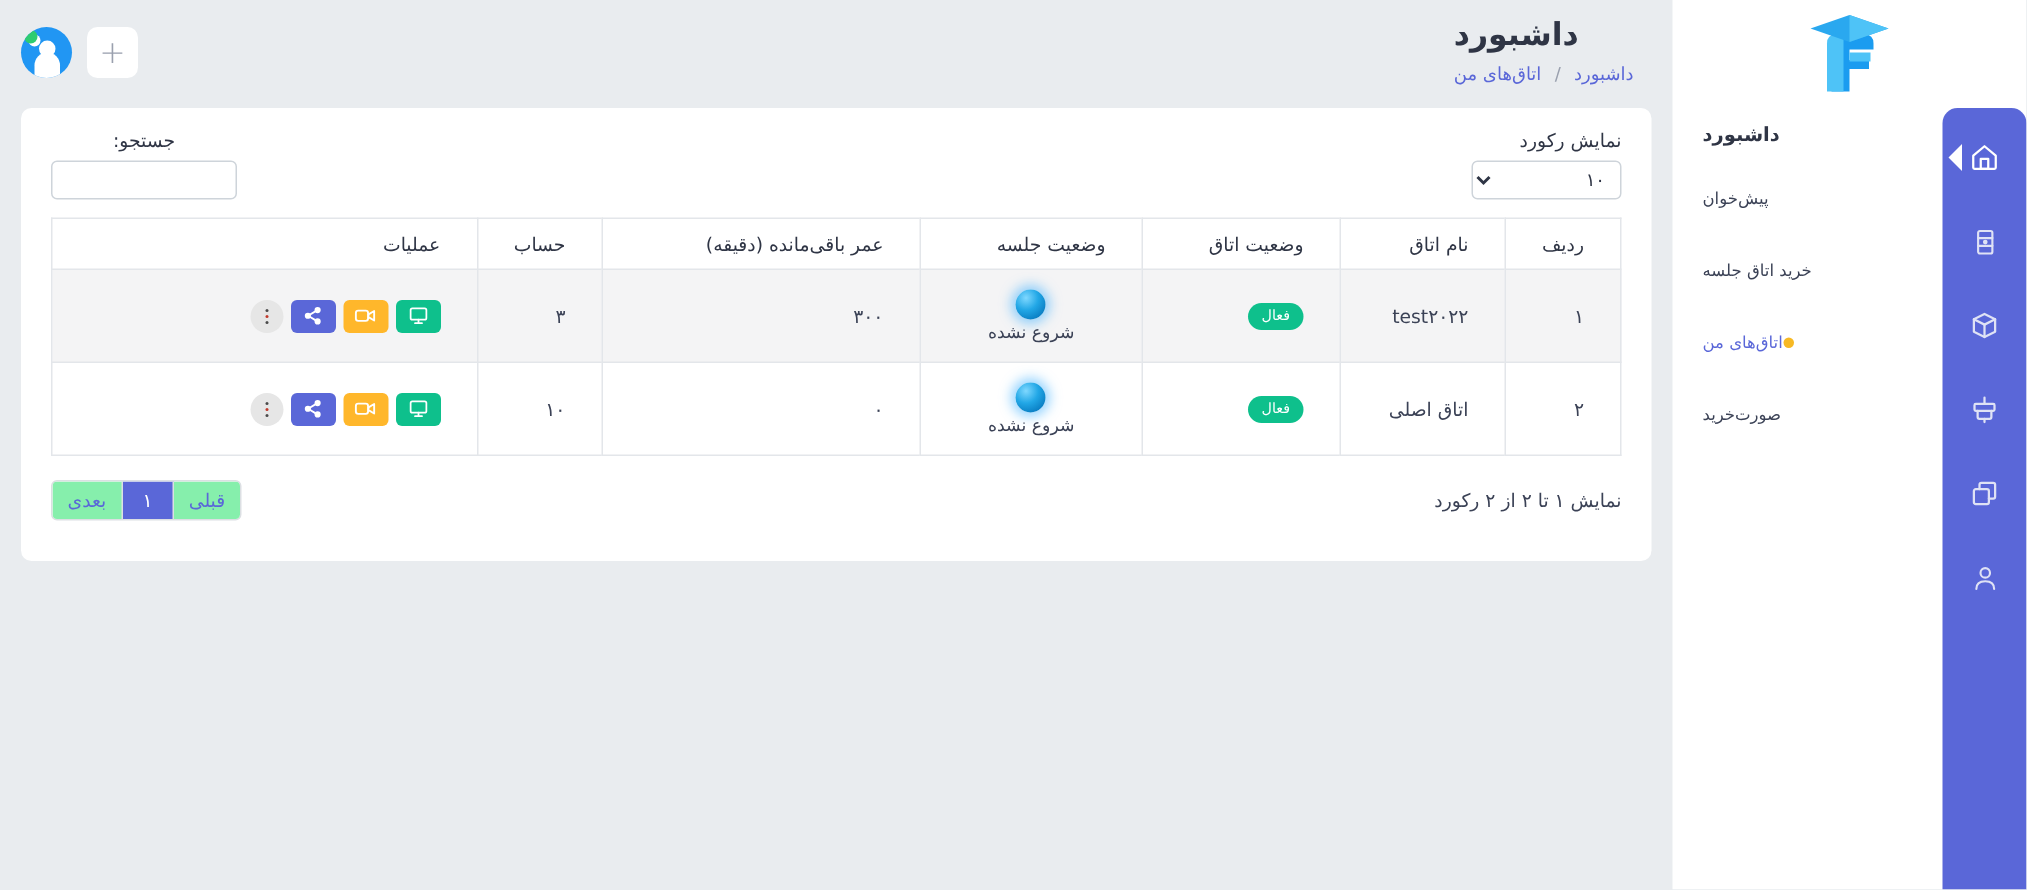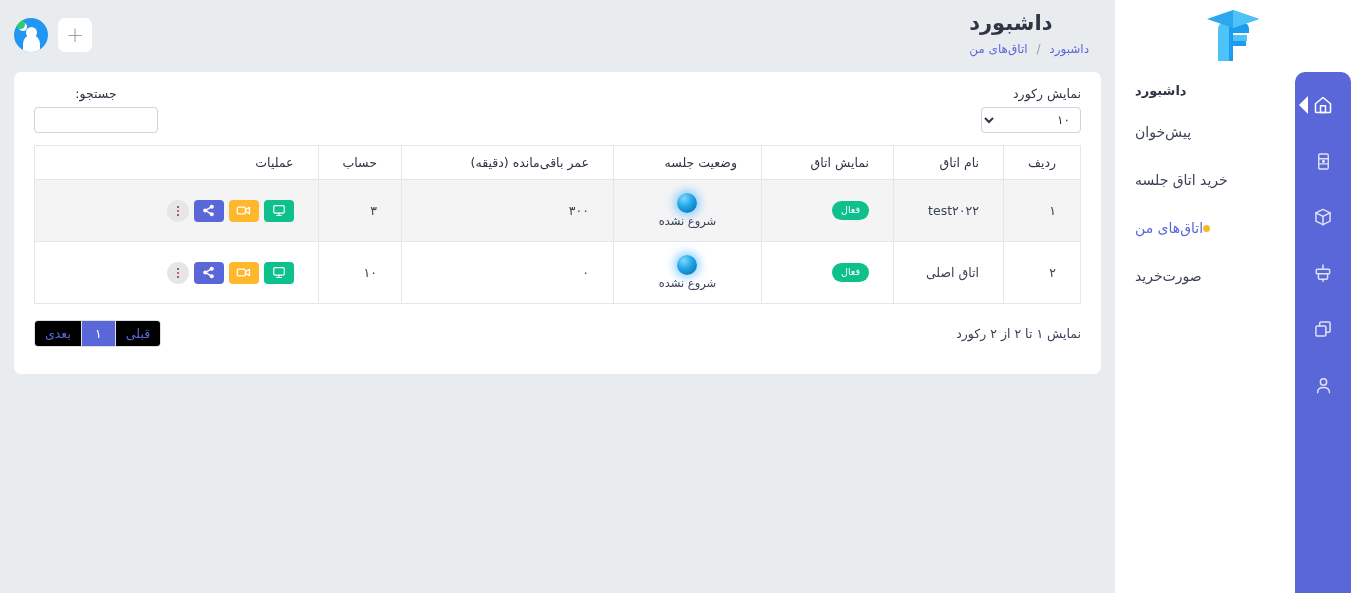--- a/index.html
+++ b/index.html
@@ -19,21 +19,21 @@
   .logo-wrap {
     height: 72px; display: flex; align-items: center; justify-content: center;
   }
   .logo-svg { display: block; }
 
   .nav-list { padding: 0 20px; text-align: right; }
   .nav-item {
     display: flex; align-items: center; justify-content: flex-start;
     flex-direction: row-reverse;
     height: 48px; cursor: pointer;
-    font-size: 14px; color: #3b4256; white-space: nowrap;
+    font-size: 11px; color: #3b4256; white-space: nowrap;
   }
   .nav-item.head { color: #2f3545; font-weight: bold; font-size: 13px; height: 36px; }
   .nav-item.active { color: #5a67d8; }
   .nav-label { line-height: 1; }
   .nav-dot {
     width: 7px; height: 7px; border-radius: 50%;
     background: #f7b924; margin-left: 0; margin-right: 14px;
     display: inline-block;
   }
 
@@ -172,21 +172,21 @@
   
   .table-footer {
     display: flex; justify-content: space-between; align-items: center;
     margin-top: 16px;
   }
   .info-text { font-size: 12.5px; color: #3b4256; }
   .pager { display: flex; direction: ltr; border: 1px solid #dcdfe3; border-radius: 4px; overflow: hidden; }
   .pg {
     min-width: 34px; height: 25px; padding: 0 10px;
     display: flex; align-items: center; justify-content: center;
-    font-size: 12.5px; color: #5a67d8; background: #000000; cursor: pointer;
+    font-size: 12.5px; color: #5a67d8; background: #86efac; cursor: pointer;
     border-right: 1px solid #dcdfe3;
   }
   .pg:last-child { border-right: none; }
   .pg.current { background: #5a67d8; color: #fff; }
   .spacer { flex: 1; }
 </style>
 </head>
 <body>
 
 <div id="app">
@@ -231,21 +231,21 @@
           <label class="ctrl-label">جستجو:</label>
           <input class="search-input" type="text" placeholder="" style="">
         </div>
       </div>
 
       <table class="data">
         <thead>
           <tr>
             <th class="col-idx">ردیف</th>
             <th class="col-name">نام اتاق</th>
-            <th class="col-rstat">نمایش اتاق</th>
+            <th class="col-rstat">وضعیت اتاق</th>
             <th class="col-sstat">وضعیت جلسه</th>
             <th class="col-life">عمر باقی‌مانده (دقیقه)</th>
             <th class="col-cap">حساب</th>
             <th>عملیات</th>
           </tr>
         </thead>
         <tbody>
 
           <tr class="odd">
             <td>۱</td>

